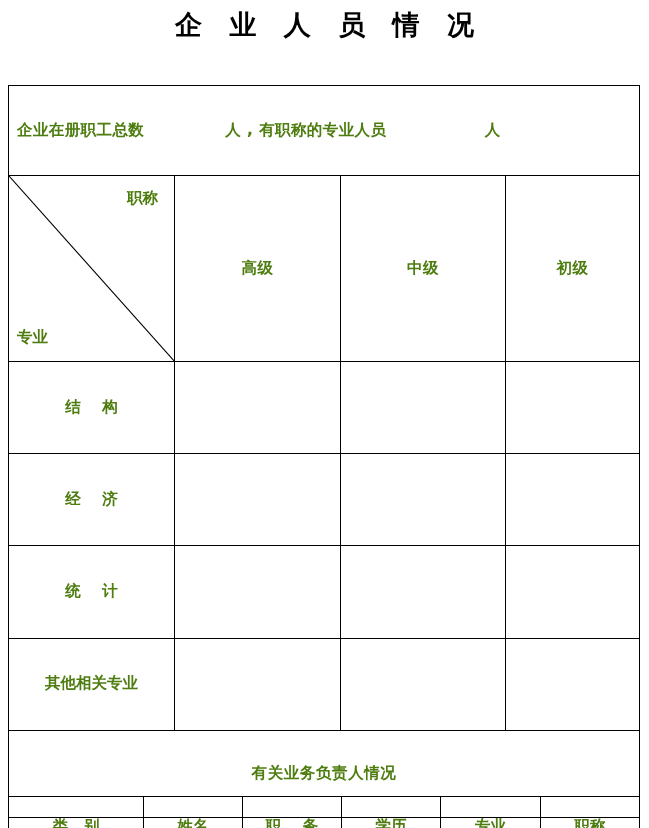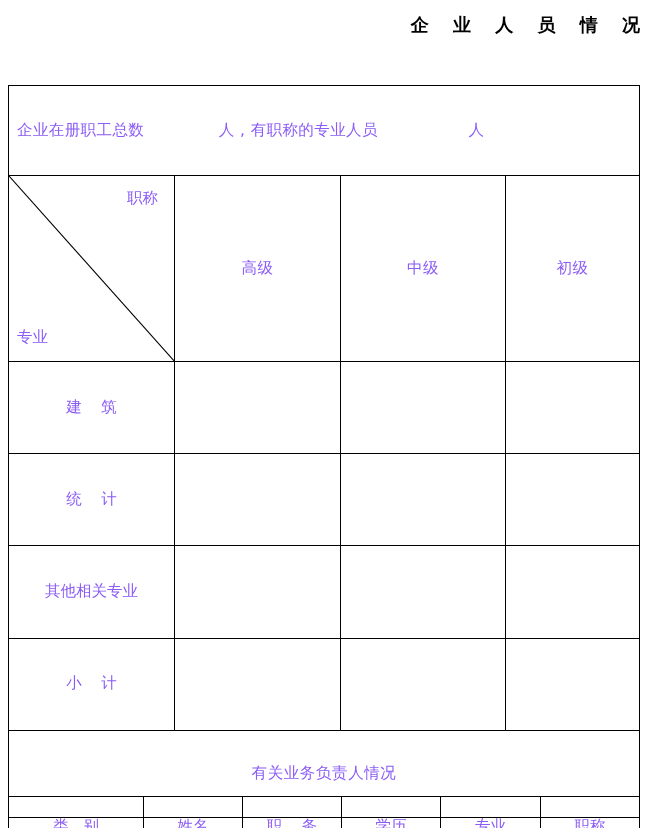--- a/index.html
+++ b/index.html
@@ -15,49 +15,49 @@
     position: relative;
     overflow: hidden;
   }
 
   
   .page-title {
     position: absolute;
     left: 0;
     top: 9px;
     width: 649px;
-    text-align: right;
+    text-align: center;
     font-family: "DejaVu Serif", "Liberation Serif", serif;
     font-weight: bold;
-    font-size: 18px;
+    font-size: 27px;
     line-height: 32px;
     letter-spacing: 9px;
     text-indent: 9px;
     white-space: pre;
   }
 
   
   .form-table {
     position: absolute;
     left: 8px;
     top: 85px;
     width: 631px;
     height: 733px;
     border-collapse: collapse;
     table-layout: fixed;
   }
   .form-table td {
     border: 1.4px solid #000000;
     padding: 0;
     font-size: 15.5px;
-    font-weight: normal;
+    font-weight: bold;
     text-align: center;
     vertical-align: middle;
     line-height: 1.25;
-    color: #8b5cf6;
+    color: #4d7c0f;
   }
 
   
   .totals-cell {
     height: 55px;
     position: relative;
   }
   .totals-line {
     position: absolute;
     left: 8px;
@@ -158,50 +158,50 @@
           <line x1="0" y1="0" x2="166" y2="114" stroke="#000000" stroke-width="1.1" vector-effect="non-scaling-stroke"></line>
         </svg>
         <span class="diag-label-top">职称</span>
         <span class="diag-label-bottom">专业</span>
       </td>
       <td class="col-head">高级</td>
       <td class="col-head">中级</td>
       <td class="col-head">初级</td>
     </tr>
 
-    <tr class="data-row">
-      <td class="row-label">建    筑</td>
-      <td class="data-cell"></td>
-      <td class="data-cell"></td>
-      <td class="data-cell"></td>
-    </tr>
-
-
-
+
+    <tr class="data-row">
+      <td class="row-label">结    构</td>
+      <td class="data-cell"></td>
+      <td class="data-cell"></td>
+      <td class="data-cell"></td>
+    </tr>
+
+
+    <tr class="data-row">
+      <td class="row-label">经    济</td>
+      <td class="data-cell"></td>
+      <td class="data-cell"></td>
+      <td class="data-cell"></td>
+    </tr>
 
     <tr class="data-row">
       <td class="row-label">统    计</td>
       <td class="data-cell"></td>
       <td class="data-cell"></td>
       <td class="data-cell"></td>
     </tr>
 
     <tr class="data-row">
       <td class="row-label">其他相关专业</td>
       <td class="data-cell"></td>
       <td class="data-cell"></td>
       <td class="data-cell"></td>
     </tr>
 
-    <tr class="data-row">
-      <td class="row-label">小    计</td>
-      <td class="data-cell"></td>
-      <td class="data-cell"></td>
-      <td class="data-cell"></td>
-    </tr>
 
     <tr>
       <td class="footer-banner" colspan="4">有关业务负责人情况</td>
     </tr>
 
   </tbody>
 </table>
 
 <table class="form-table" style="top:796px; height:60px;">
   <colgroup>

